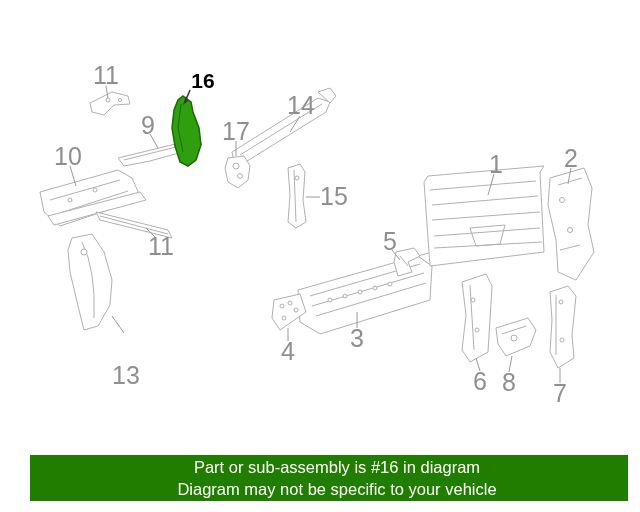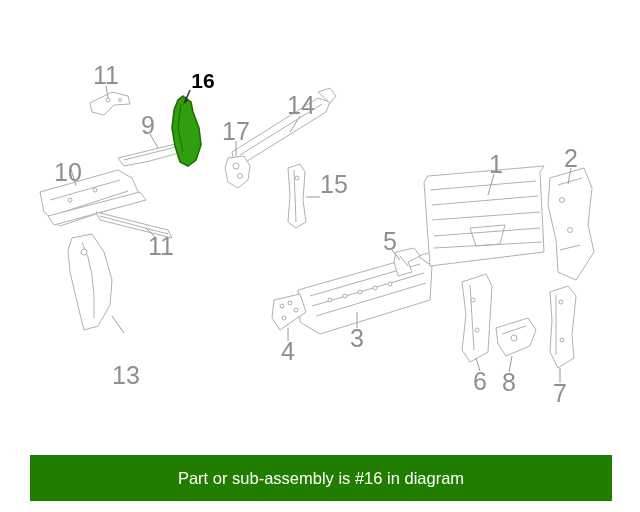--- a/index.html
+++ b/index.html
@@ -29,20 +29,21 @@
   .banner{
     position:absolute;
     left:30px;top:455px;width:582px;height:46px;
     background:#217d00;
     color:#ffffff;
     display:flex;flex-direction:column;
     align-items:center;justify-content:center;
     text-align:center;
     font-size:16.5px;
     line-height:22px;
+    padding-left:16px;
   }
   .part{fill:#ffffff;stroke:#b0b0b0;stroke-width:1;}
   .part-line{fill:none;stroke:#b0b0b0;stroke-width:1;}
   .hole{fill:#ffffff;stroke:#b0b0b0;stroke-width:1;}
   .leader{stroke:#9a9a9a;stroke-width:1;}
   .leader-dark{stroke:#333333;stroke-width:1.5;}
   .hl{fill:#2f9e0f;stroke:#1b6b00;stroke-width:1.5;}
   .hl-line{fill:none;stroke:#1b6b00;stroke-width:1;}
 </style>
 </head>
@@ -194,26 +195,27 @@
 
   <div class="callout" style="left:496px;top:164px;">1</div>
   <div class="callout" style="left:571px;top:158px;">2</div>
   <div class="callout" style="left:357px;top:338px;">3</div>
   <div class="callout" style="left:288px;top:351px;">4</div>
   <div class="callout" style="left:390px;top:241px;">5</div>
   <div class="callout" style="left:480px;top:381px;">6</div>
   <div class="callout" style="left:560px;top:393px;">7</div>
   <div class="callout" style="left:509px;top:382px;">8</div>
   <div class="callout" style="left:148px;top:125px;">9</div>
-  <div class="callout" style="left:68px;top:172px;">10</div>
+  <div class="callout" style="left:68px;top:156px;">10</div>
   <div class="callout" style="left:106px;top:75px;">11</div>
   <div class="callout" style="left:161px;top:246px;">11</div>
   <div class="callout" style="left:126px;top:343px;margin-top:32px;">13</div>
   <div class="callout" style="left:301px;top:105px;text-align:right;">14</div>
-  <div class="callout" style="left:334px;top:184px;">15</div>
+  <div class="callout" style="left:334px;top:196px;">15</div>
   <div class="callout highlight" style="left:191px;top:80px;margin-left:12px;">16</div>
   <div class="callout" style="left:236px;top:131px;text-align:right;">17</div>
 
   <div class="banner">
     <div>Part or sub-assembly is #16 in diagram</div>
+    <div>Diagram may not be specific to your vehicle</div>
   </div>
 
 </div>
 
 </body></html>

